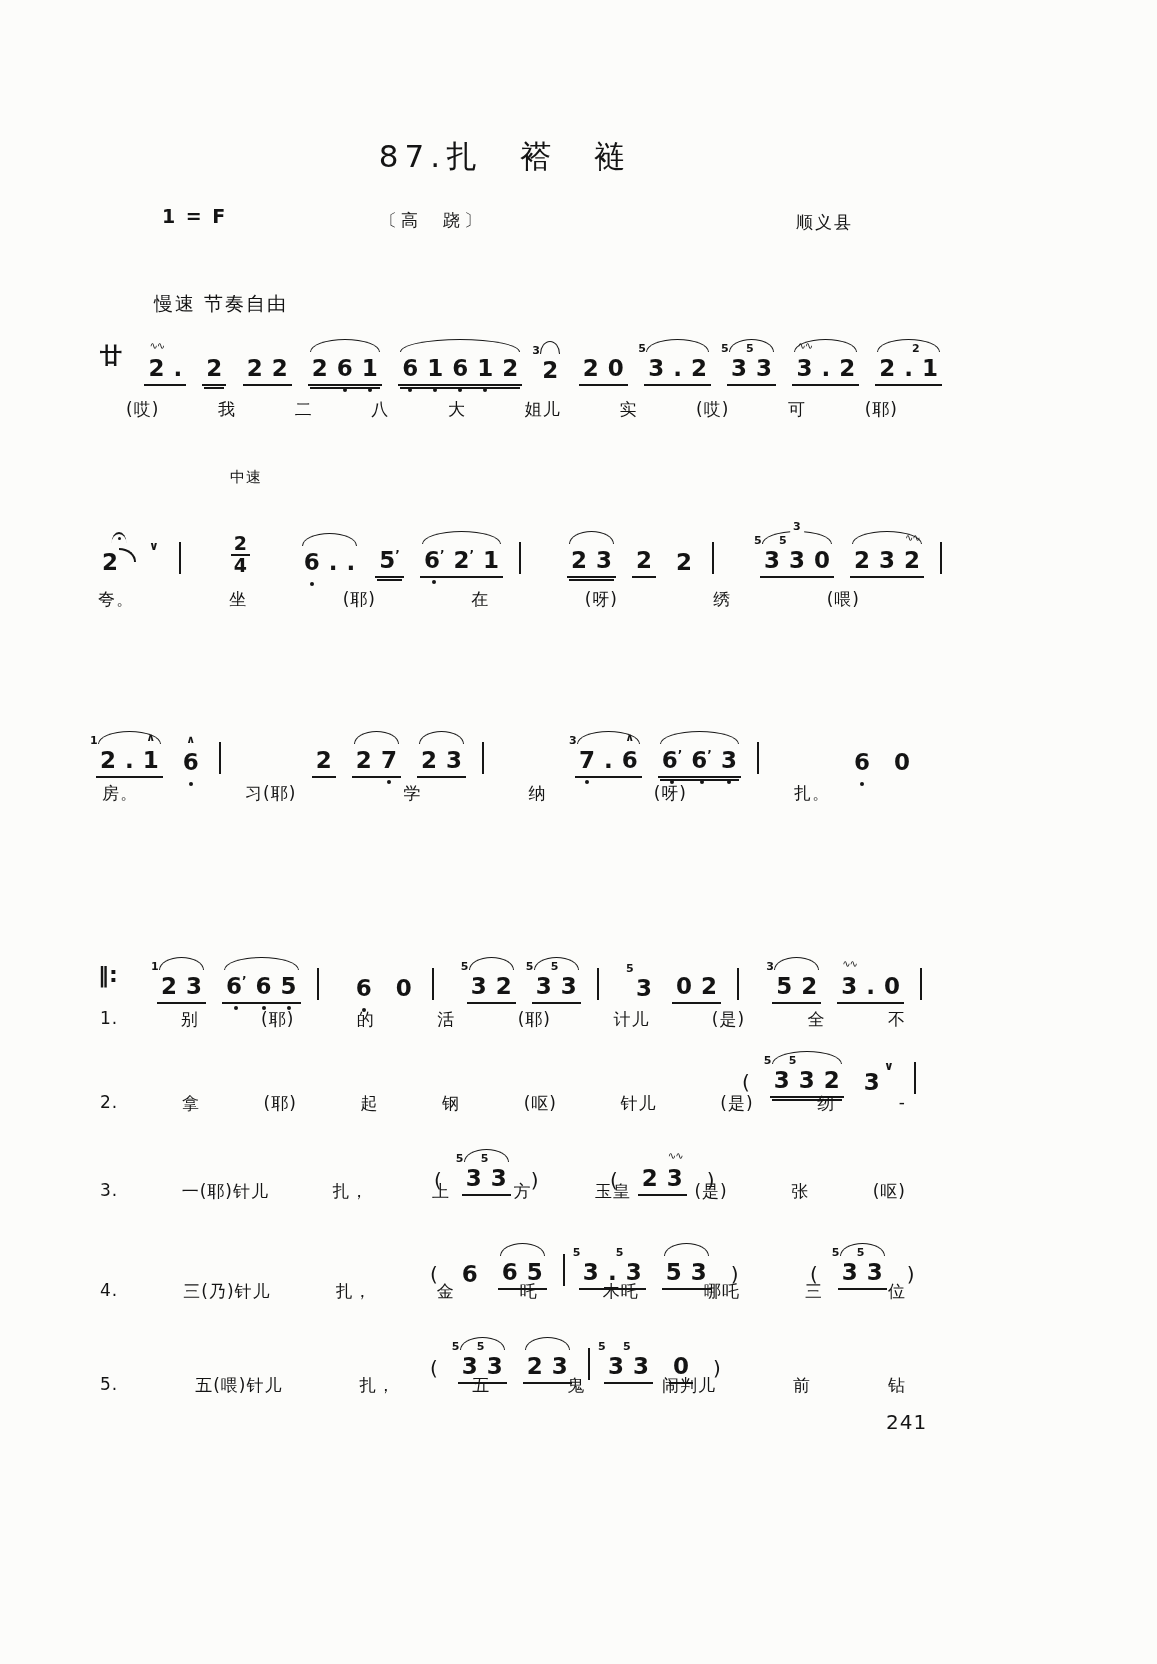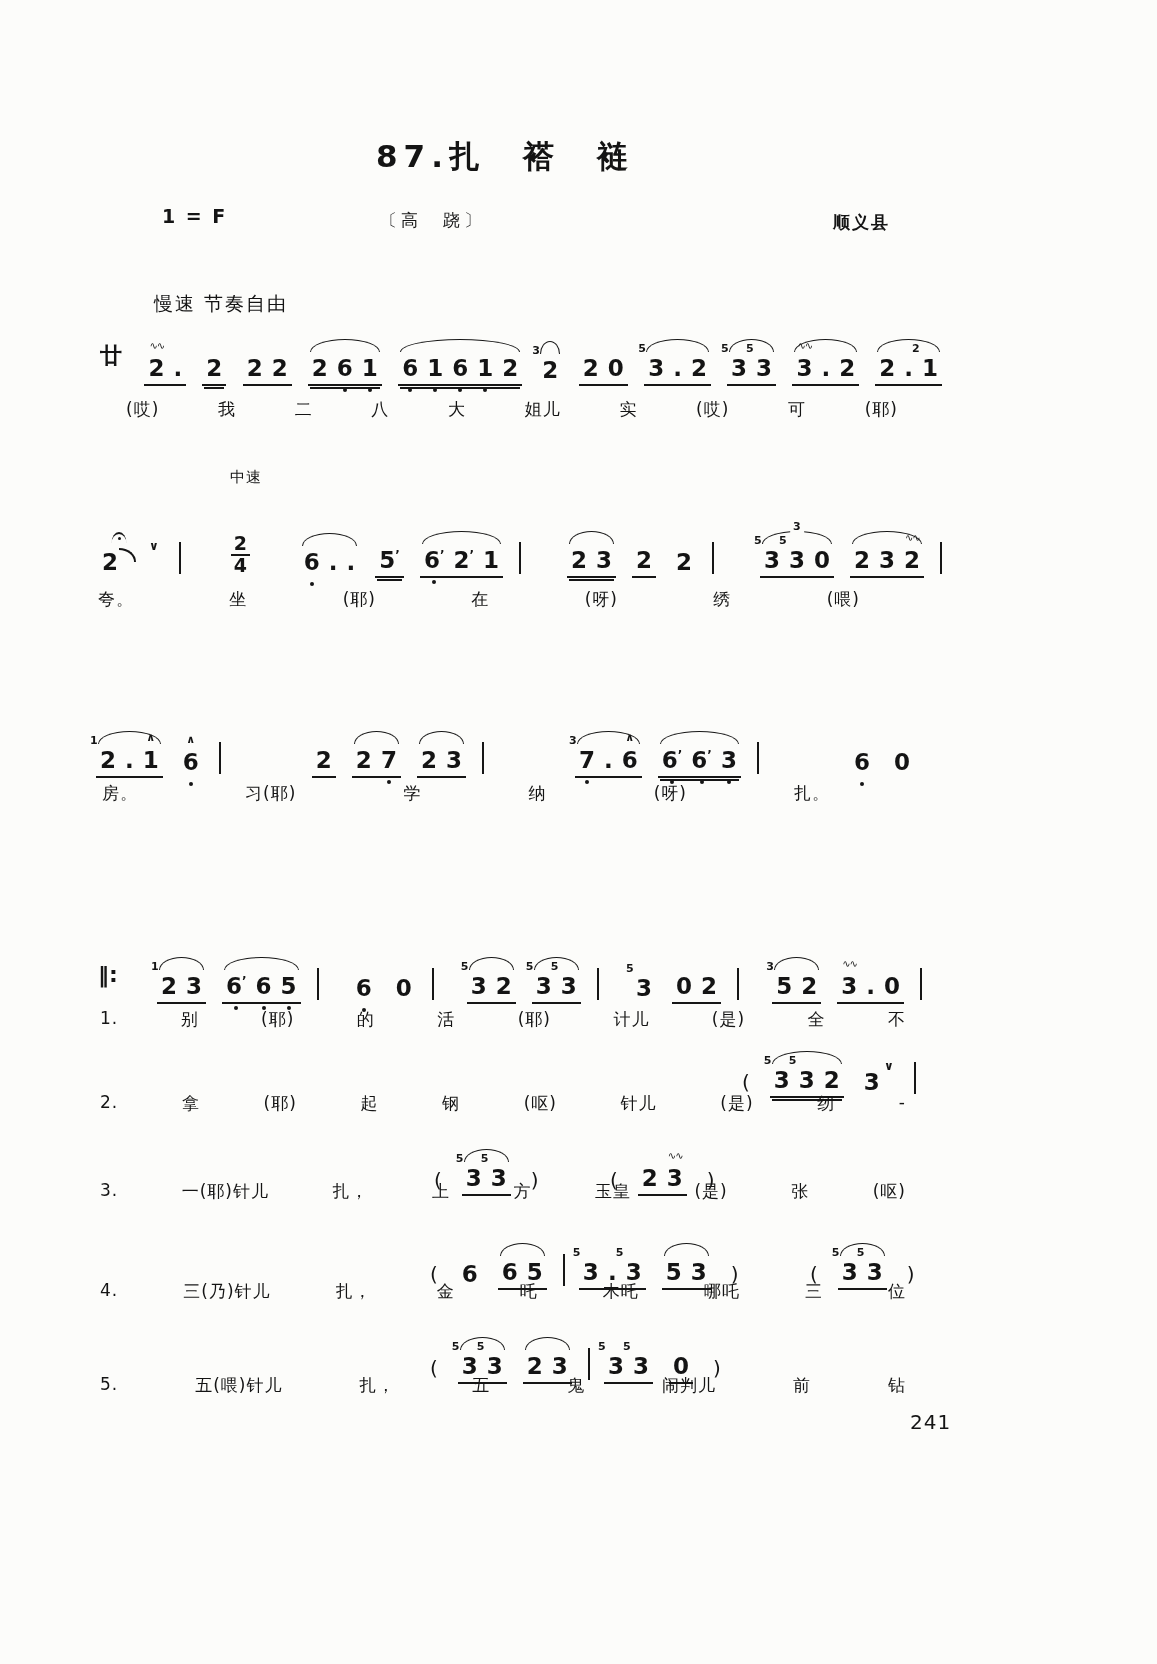--- a/index.html
+++ b/index.html
@@ -4,28 +4,28 @@
 <style>
   html,body{margin:0;padding:0;}
   body{
     width:1157px;height:1664px;position:relative;
     background:#fcfcfa;color:#141414;
     font-family:"DejaVu Sans",sans-serif;
     overflow:hidden;
   }
   .page-title{
     position:absolute;top:136px;left:0;width:1010px;text-align:center;
-    font-size:31px;font-weight:700;letter-spacing:6px;
+    font-size:31px;font-weight:400;letter-spacing:6px;
   }
   .meta-key{position:absolute;top:205px;left:162px;font-size:19px;font-weight:700;letter-spacing:2px;}
   .meta-genre{position:absolute;top:209px;left:380px;width:260px;text-align:left;font-size:17px;letter-spacing:4px;}
-  .meta-region{position:absolute;top:211px;left:833px;font-size:17px;letter-spacing:2px;font-weight:bold;}
+  .meta-region{position:absolute;top:211px;left:796px;font-size:17px;letter-spacing:2px;}
   .tempo-1{position:absolute;top:291px;left:154px;font-size:19px;letter-spacing:2px;}
   .tempo-2{position:absolute;top:468px;left:230px;font-size:15px;letter-spacing:1px;}
-  .page-number{position:absolute;top:1410px;left:886px;font-size:20px;letter-spacing:1px;margin-left:24px;}
+  .page-number{position:absolute;top:1410px;left:886px;font-size:20px;letter-spacing:1px;}
 
   .music-row{position:absolute;display:flex;justify-content:space-between;align-items:flex-end;height:56px;}
   .music-row.insert{justify-content:flex-start;gap:14px;width:auto;}
   .meas{display:inline-flex;align-items:flex-end;gap:16px;}
   .grp{position:relative;display:inline-flex;align-items:flex-end;gap:9px;padding:2px 4px 4px;}
   .grp.u1{border-bottom:2.2px solid #161616;}
   .grp.u2{border-bottom:2.2px solid #161616;}
   .grp.u2::after{content:"";position:absolute;left:2px;right:2px;bottom:-5px;border-top:2.2px solid #161616;}
   .grp.arc::before{
     content:"";position:absolute;left:2px;right:2px;top:-16px;height:12px;

